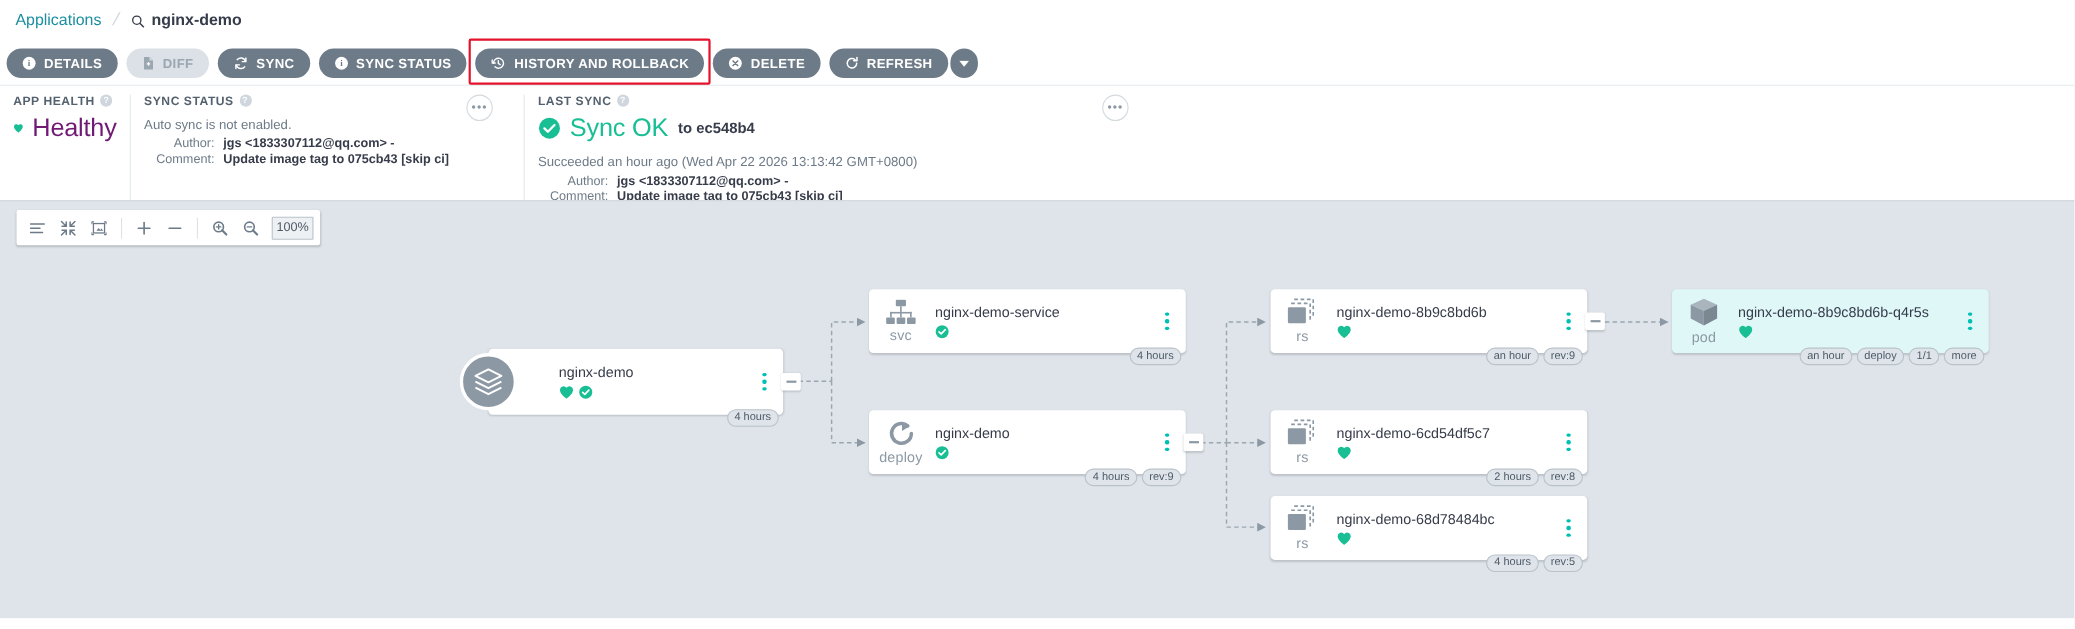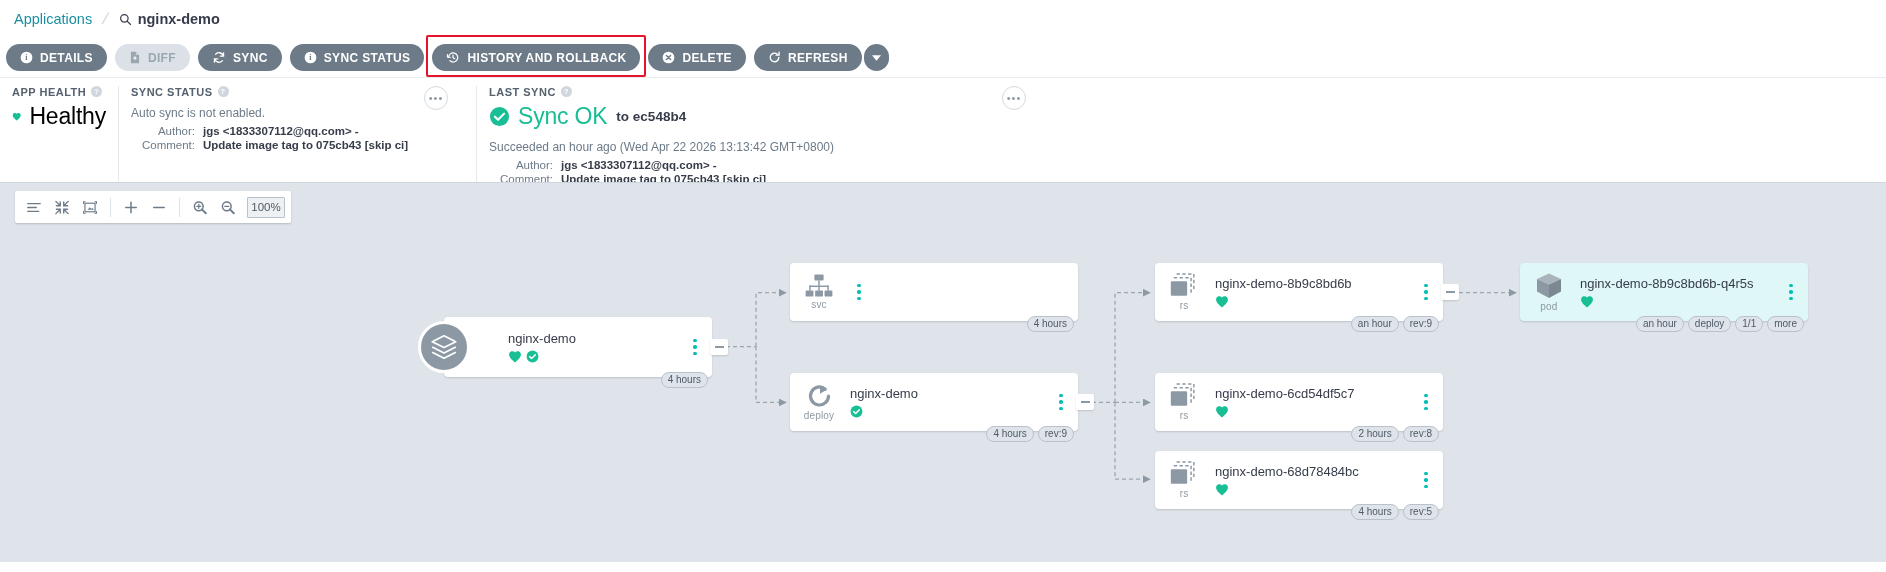--- a/index.html
+++ b/index.html
@@ -123,21 +123,21 @@
   }
   .panel-main {
     display: flex;
     align-items: center;
     gap: 8px;
     height: 32px;
   }
   .panel-main .big {
     font-size: 23px;
     font-weight: 400;
-    color: #000000;
+    color: #701a75;
     letter-spacing: -.2px;
   }
   .panel-main .big.green { color: #18be94; }
   .panel-sub {
     font-size: 13.5px;
     color: #363c4a;
     font-weight: 600;
     margin-left: 1px;
   }
   .note {
@@ -248,21 +248,21 @@
     display: flex;
     flex-direction: column;
     align-items: center;
     justify-content: center;
     color: #8c99a4;
     gap: 1px;
     flex: none;
     z-index: 2;
   }
   .node-kind {
-    font-size: 10px;
+    font-size: 13px;
     color: #8c99a4;
     letter-spacing: .2px;
   }
   .node-text { flex: 1; min-width: 0; padding-left: 2px; z-index: 2;}
   .node-name {
     font-size: 13px;
     color: #363c4a;
     white-space: nowrap;
     overflow: hidden;
     text-overflow: ellipsis;
@@ -595,20 +595,29 @@
         <rect x="10.8" y="18" width="8.5" height="6.5" rx="1"></rect>
         <rect x="21" y="18" width="8.5" height="6.5" rx="1"></rect>
         <rect x="14.2" y="7" width="1.6" height="5.5"></rect>
         <rect x="4.4" y="12.5" width="21" height="1.6"></rect>
         <rect x="4.4" y="12.5" width="1.6" height="5.5"></rect>
         <rect x="14.2" y="12.5" width="1.6" height="5.5"></rect>
         <rect x="24" y="12.5" width="1.6" height="5.5"></rect>
       </svg>
       <span class="node-kind">svc</span>
     </div>
+    <div class="node-text">
+      <div class="node-name">nginx-demo-service</div>
+      <div class="node-status">
+        <svg width="13" height="13" viewBox="0 0 22 22">
+            <circle cx="11" cy="11" r="10" fill="#18be94"></circle>
+            <path d="M6.2 11.2l3.3 3.2 6.3-6.4" fill="none" stroke="#fff" stroke-width="2.6" stroke-linecap="round" stroke-linejoin="round"></path>
+          </svg>
+      </div>
+    </div>
     <div class="kebab">
         <i></i>
         <i></i>
         <i></i>
       </div>
     <div class="badges">
       <span class="badge">4 hours</span>
     </div>
   </div>
 

